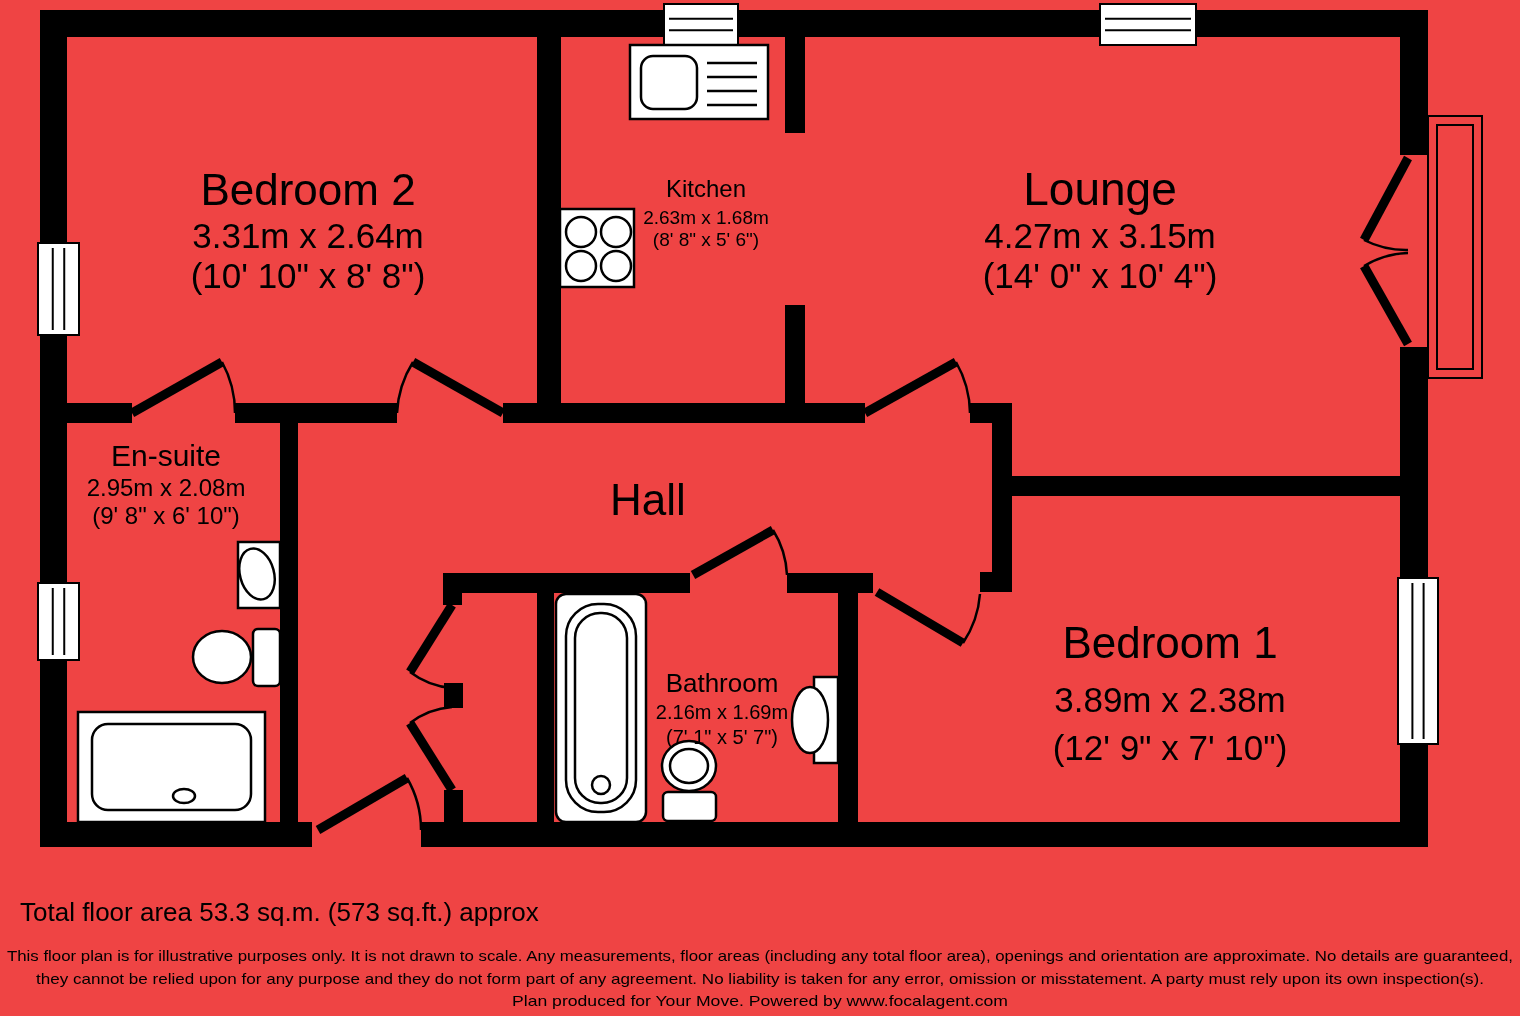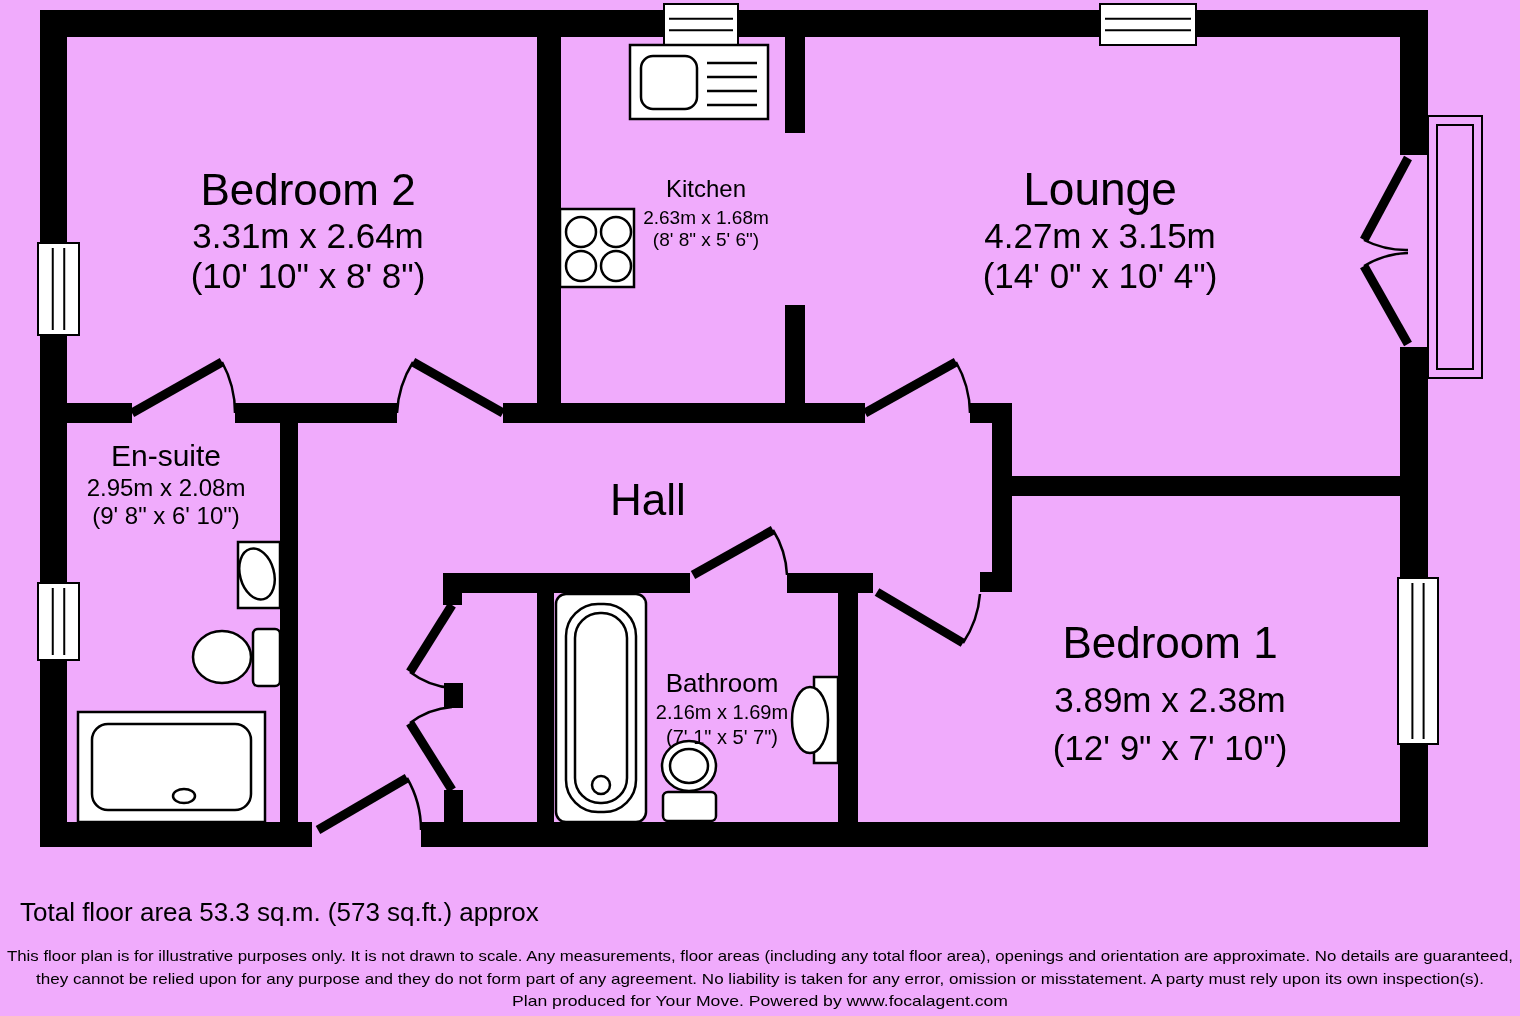--- a/index.html
+++ b/index.html
@@ -1,16 +1,16 @@
 <!DOCTYPE html>
 <html><head>
 <meta charset="utf-8">
 <style>
   html,body{margin:0;padding:0;background:#ffffff;}
-  .canvas{position:relative;width:1520px;height:1016px;background:#f0abfc;overflow:hidden;}
+  .canvas{position:relative;width:1520px;height:1016px;background:#ef4444;overflow:hidden;}
   svg{display:block;}
   svg text{font-family:"Liberation Sans","DejaVu Sans",sans-serif;fill:#000000;}
   .total{font-size:26px;}
   .disc{font-size:15px;}
 </style>
 </head>
 <body>
 
 <div class="canvas">
   <svg id="plan-svg" width="1520" height="1016" viewBox="0 0 1520 1016" xmlns="http://www.w3.org/2000/svg">

